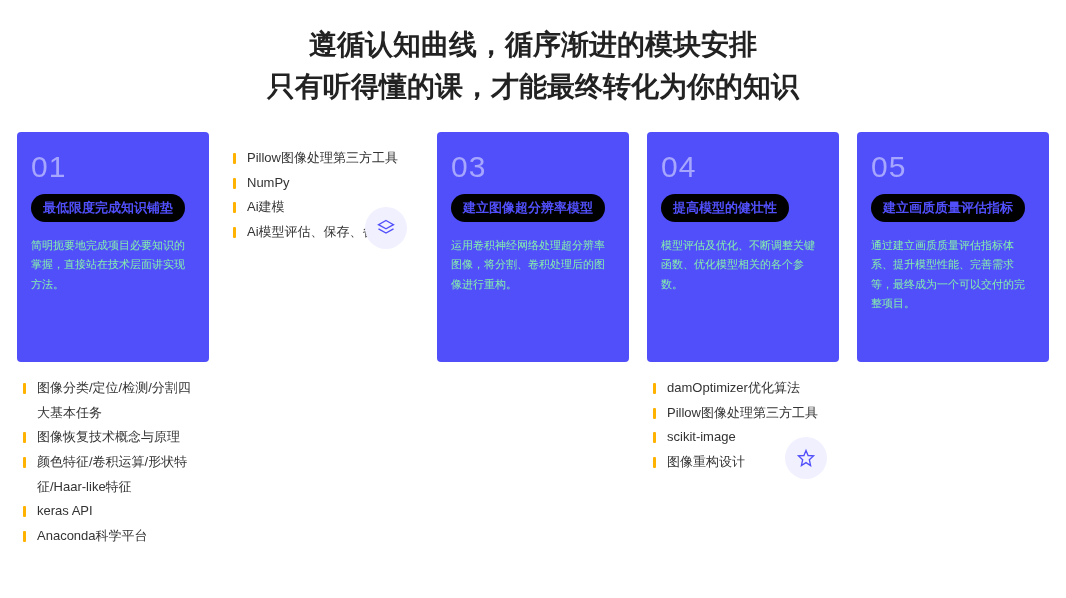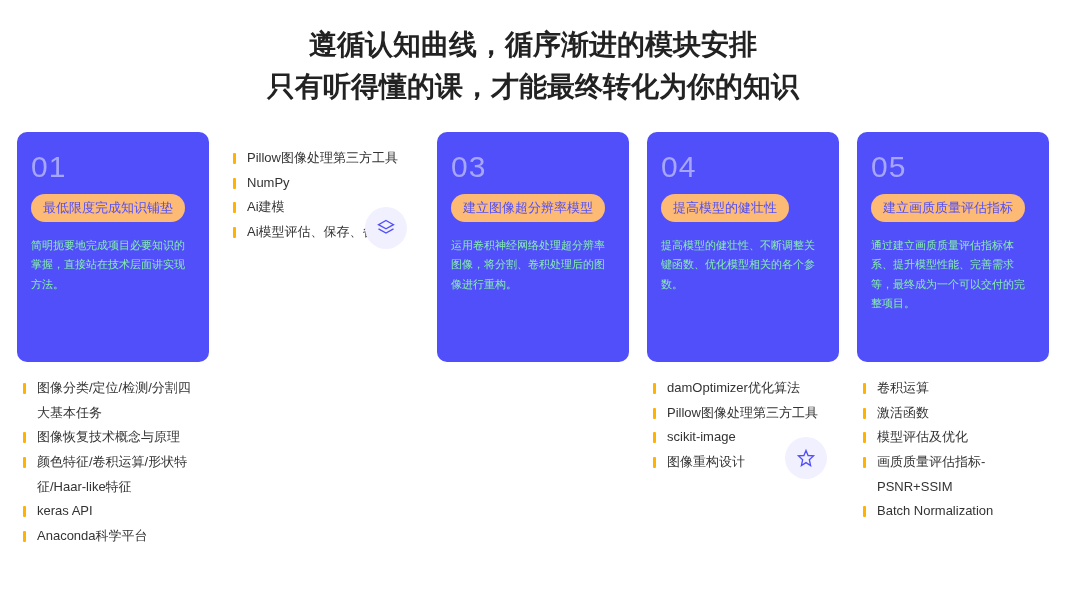--- a/index.html
+++ b/index.html
@@ -27,39 +27,39 @@
     gap: 18px;
     padding: 0 10px;
   }
   .card {
     width: 192px;
     display: flex;
     flex-direction: column;
   }
   .top {
     background: #514FFA;
-    border-radius: 10px;
+    border-radius: 4px;
     padding: 18px 14px 36px 14px;
     color: #fff;
     position: relative;
     min-height: 230px;
   }
   .num {
     font-size: 30px;
     font-weight: 300;
     color: #A7A6FE;
     letter-spacing: 1px;
     margin-bottom: 10px;
   }
   .pill {
     display: inline-block;
-    background: #fdba74;
+    background: #000000;
     color: #514FFA;
     font-size: 13px;
-    font-weight: 400;
+    font-weight: 700;
     padding: 5px 12px;
     border-radius: 999px;
     margin-bottom: 14px;
     white-space: nowrap;
     text-align: right;
   }
   .desc {
     font-size: 11px;
     line-height: 1.75;
     color: #86efac;
@@ -151,21 +151,21 @@
       <div class="num">03</div>
       <div class="pill">建立图像超分辨率模型</div>
       <div class="desc">运用卷积神经网络处理超分辨率图像，将分割、卷积处理后的图像进行重构。</div>
     </div>
   </div>
 
   <div class="card">
     <div class="top">
       <div class="num">04</div>
       <div class="pill">提高模型的健壮性</div>
-      <div class="desc">提高模型的健壮性、不断调整关键函数、优化模型相关的各个参数。</div>
+      <div class="desc">模型评估及优化、不断调整关键函数、优化模型相关的各个参数。</div>
     </div>
     <div class="bottom">
       <ul>
         <li>damOptimizer优化算法</li>
         <li>Pillow图像处理第三方工具</li>
         <li>scikit-image</li>
         <li>图像重构设计</li>
       </ul>
       <div class="badge">
         <svg width="20" height="20" viewBox="0 0 24 24">
@@ -174,24 +174,15 @@
       </div>
     </div>
   </div>
 
   <div class="card">
     <div class="top">
       <div class="num">05</div>
       <div class="pill">建立画质质量评估指标</div>
       <div class="desc">通过建立画质质量评估指标体系、提升模型性能、完善需求等，最终成为一个可以交付的完整项目。</div>
     </div>
-    <div class="bottom">
-      <ul>
-        <li>卷积运算</li>
-        <li>激活函数</li>
-        <li>模型评估及优化</li>
-        <li>画质质量评估指标-PSNR+SSIM</li>
-        <li>Batch Normalization</li>
-      </ul>
-    </div>
   </div>
 
 </div>
 
 </body></html>

